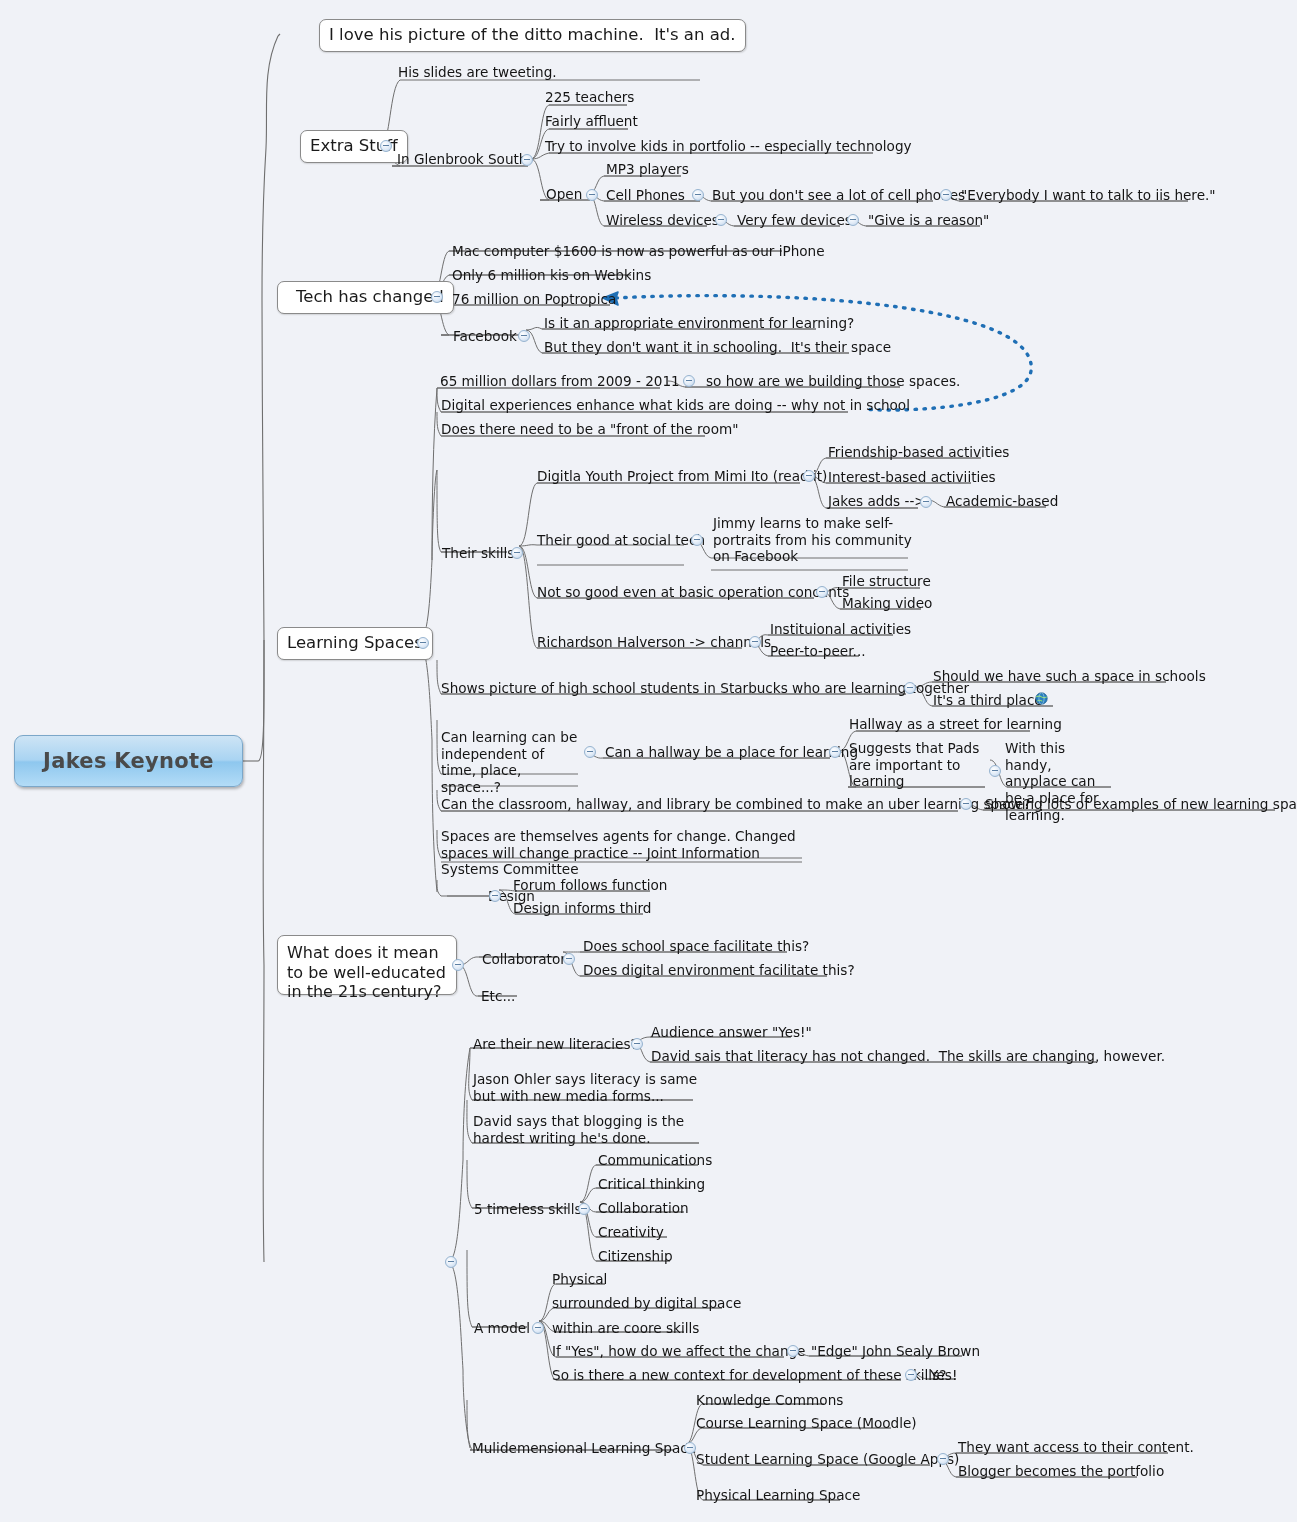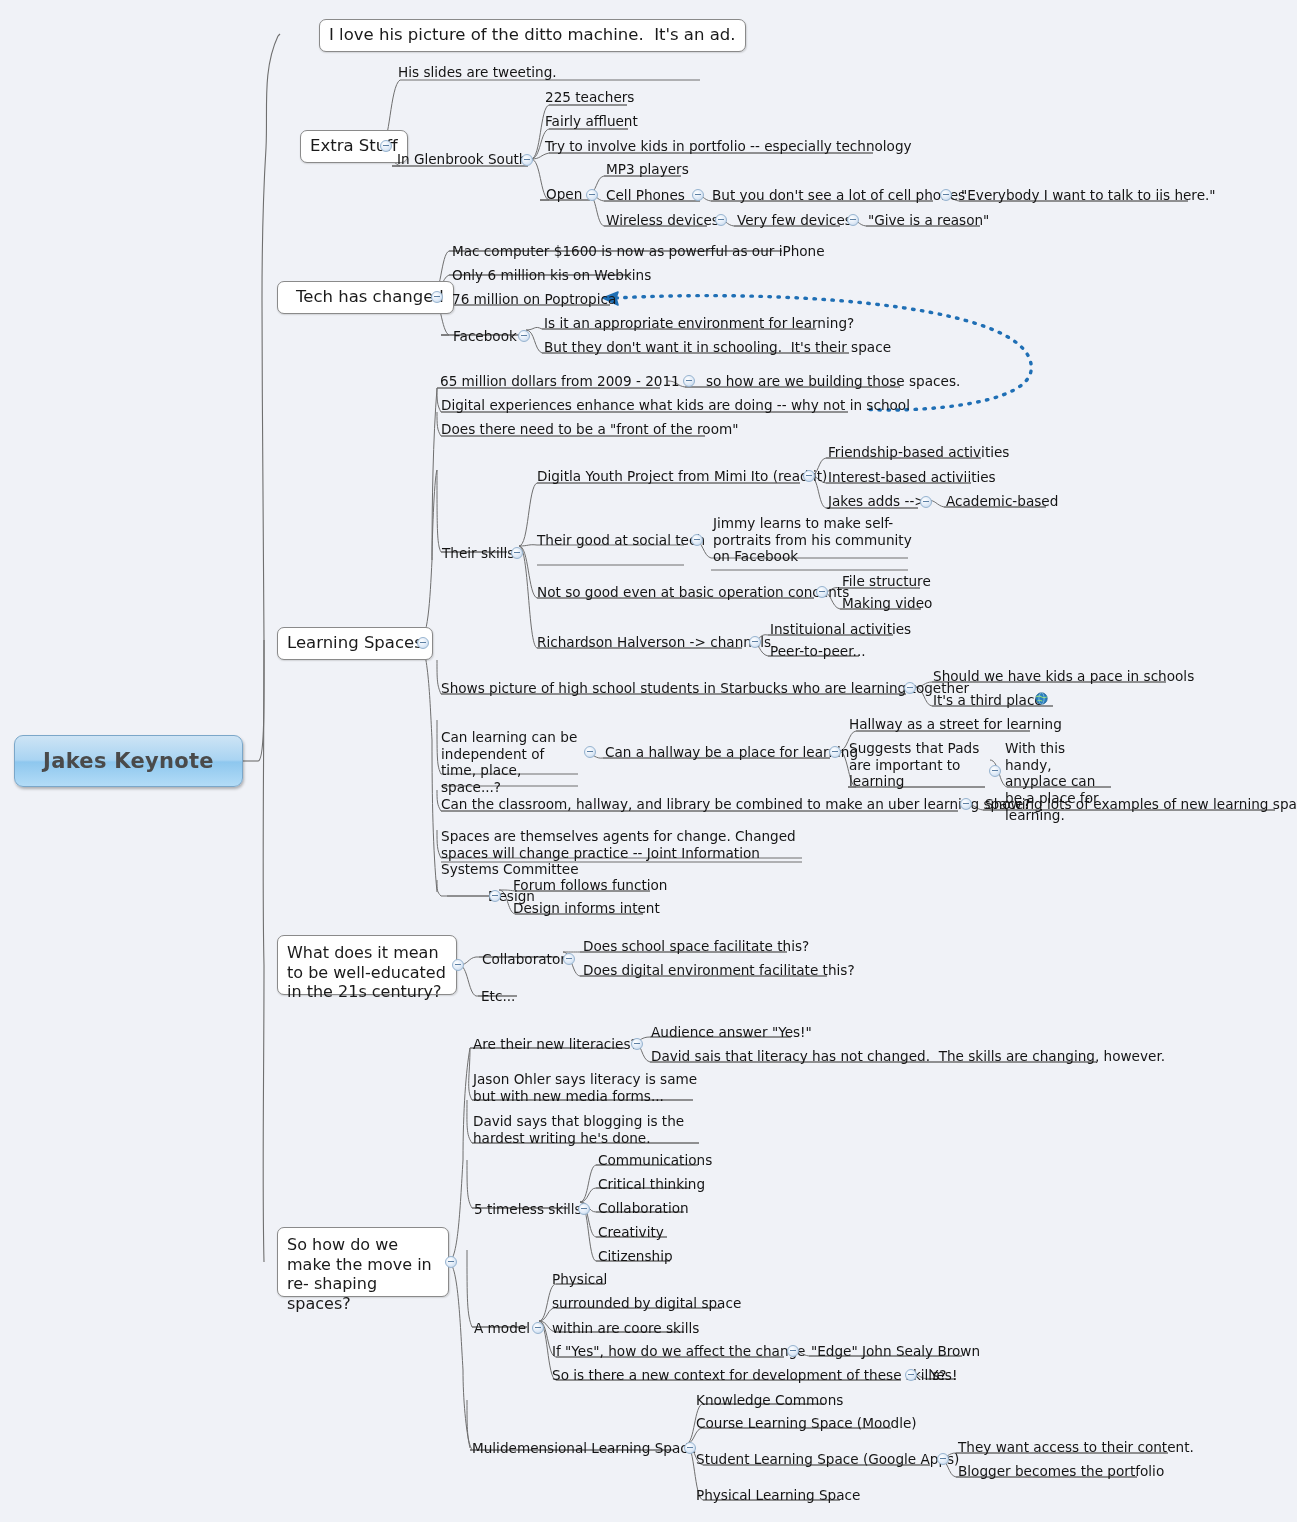--- a/index.html
+++ b/index.html
@@ -369,23 +369,20 @@
   <span class="toggle" style="left:431px; top:291px;"></span>
 
   <div class="node branch" style="left:277px; top:627px; height:33px;">Learning Spaces</div>
   <span class="toggle" style="left:417px; top:637px;"></span>
 
   <div class="node branch multi" style="left:277px; top:935px; width:180px; height:60px; font-size:16px;">What does it mean to
 be well-educated in
 the 21s century?</div>
   <span class="toggle" style="left:452px; top:959px;"></span>
 
-  <div class="node branch multi" style="left:277px; top:1227px; width:172px; height:70px; font-size:16px;">So how do we make
-the move in re-
-shaping spaces?</div>
   <span class="toggle" style="left:445px; top:1256px;"></span>
 
   <div class="node leaf" style="left:398px; top:64px;text-align:center;">His slides are tweeting.</div>
   <div class="node leaf" style="left:397px; top:151px;">In Glenbrook South</div>
   <span class="toggle" style="left:521px; top:154px;"></span>
 
   <div class="node leaf" style="left:545px; top:89px;">225 teachers</div>
   <div class="node leaf" style="left:545px; top:113px;">Fairly affluent</div>
   <div class="node leaf" style="left:545px; top:138px;">Try to involve kids in portfolio -- especially technology</div>
   <div class="node leaf" style="left:546px; top:186px;">Open</div>
@@ -440,21 +437,21 @@
   <div class="node leaf" style="left:842px; top:573px;">File structure</div>
   <div class="node leaf" style="left:842px; top:595px;">Making video</div>
 
   <div class="node leaf" style="left:537px; top:634px;">Richardson Halverson -&gt; channels</div>
   <span class="toggle" style="left:749px; top:636px;"></span>
   <div class="node leaf" style="left:770px; top:621px;">Instituional activities</div>
   <div class="node leaf" style="left:770px; top:643px;">Peer-to-peer...</div>
 
   <div class="node leaf" style="left:441px; top:680px;">Shows picture of high school students in Starbucks who are learning together</div>
   <span class="toggle" style="left:904px; top:682px;"></span>
-  <div class="node leaf" style="left:933px; top:668px;">Should we have kids a pace in schools</div>
+  <div class="node leaf" style="left:933px; top:668px;">Should we have such a space in schools</div>
   <div class="node leaf" style="left:933px; top:692px;">It's a third place</div>
   <svg class="globe" style="left:1035px; top:692px;" viewBox="0 0 16 16">
     <circle cx="8" cy="8" r="7" fill="#2a7fbf" stroke="#1a5c8f" stroke-width="1"></circle>
     <path d="M1.5 6 Q5 4 8 6 Q11 8 14.5 6" stroke="#8fd87a" stroke-width="1.4" fill="none"></path>
     <path d="M3 11 Q6 9 9 11.5" stroke="#8fd87a" stroke-width="1.4" fill="none"></path>
     <ellipse cx="8" cy="8" rx="3.2" ry="7" fill="none" stroke="#b7dff5" stroke-width="0.7"></ellipse>
   </svg>
 
   <div class="node leaf wrap" style="left:441px; top:729px; width:140px;">Can learning can be
 independent of time,
@@ -474,21 +471,21 @@
   <div class="node leaf" style="left:441px; top:796px;">Can the classroom, hallway, and library be combined to make an uber learning space?</div>
   <span class="toggle" style="left:960px; top:798px;"></span>
   <div class="node leaf" style="left:985px; top:796px;">Showing lots of examples of new learning spaces</div>
 
   <div class="node leaf wrap" style="left:441px; top:828px; width:362px;">Spaces are themselves agents for change.  Changed spaces
 will change practice -- Joint Information Systems Committee</div>
 
   <div class="node leaf" style="left:448px; top:888px;margin-left:40px;">Design</div>
   <span class="toggle" style="left:489px; top:890px;"></span>
   <div class="node leaf" style="left:513px; top:877px;">Forum follows function</div>
-  <div class="node leaf" style="left:513px; top:900px;">Design informs intent</div>
+  <div class="node leaf" style="left:513px; top:900px;">Design informs third</div>
 
   <div class="node leaf" style="left:482px; top:951px;">Collaborator</div>
   <span class="toggle" style="left:563px; top:953px;"></span>
   <div class="node leaf" style="left:583px; top:938px;">Does school space facilitate this?</div>
   <div class="node leaf" style="left:583px; top:962px;">Does digital environment facilitate this?</div>
   <div class="node leaf" style="left:481px; top:988px;">Etc...</div>
 
   <div class="node leaf" style="left:473px; top:1036px;">Are their new literacies?</div>
   <span class="toggle" style="left:631px; top:1038px;"></span>
   <div class="node leaf" style="left:651px; top:1024px;">Audience answer "Yes!"</div>

